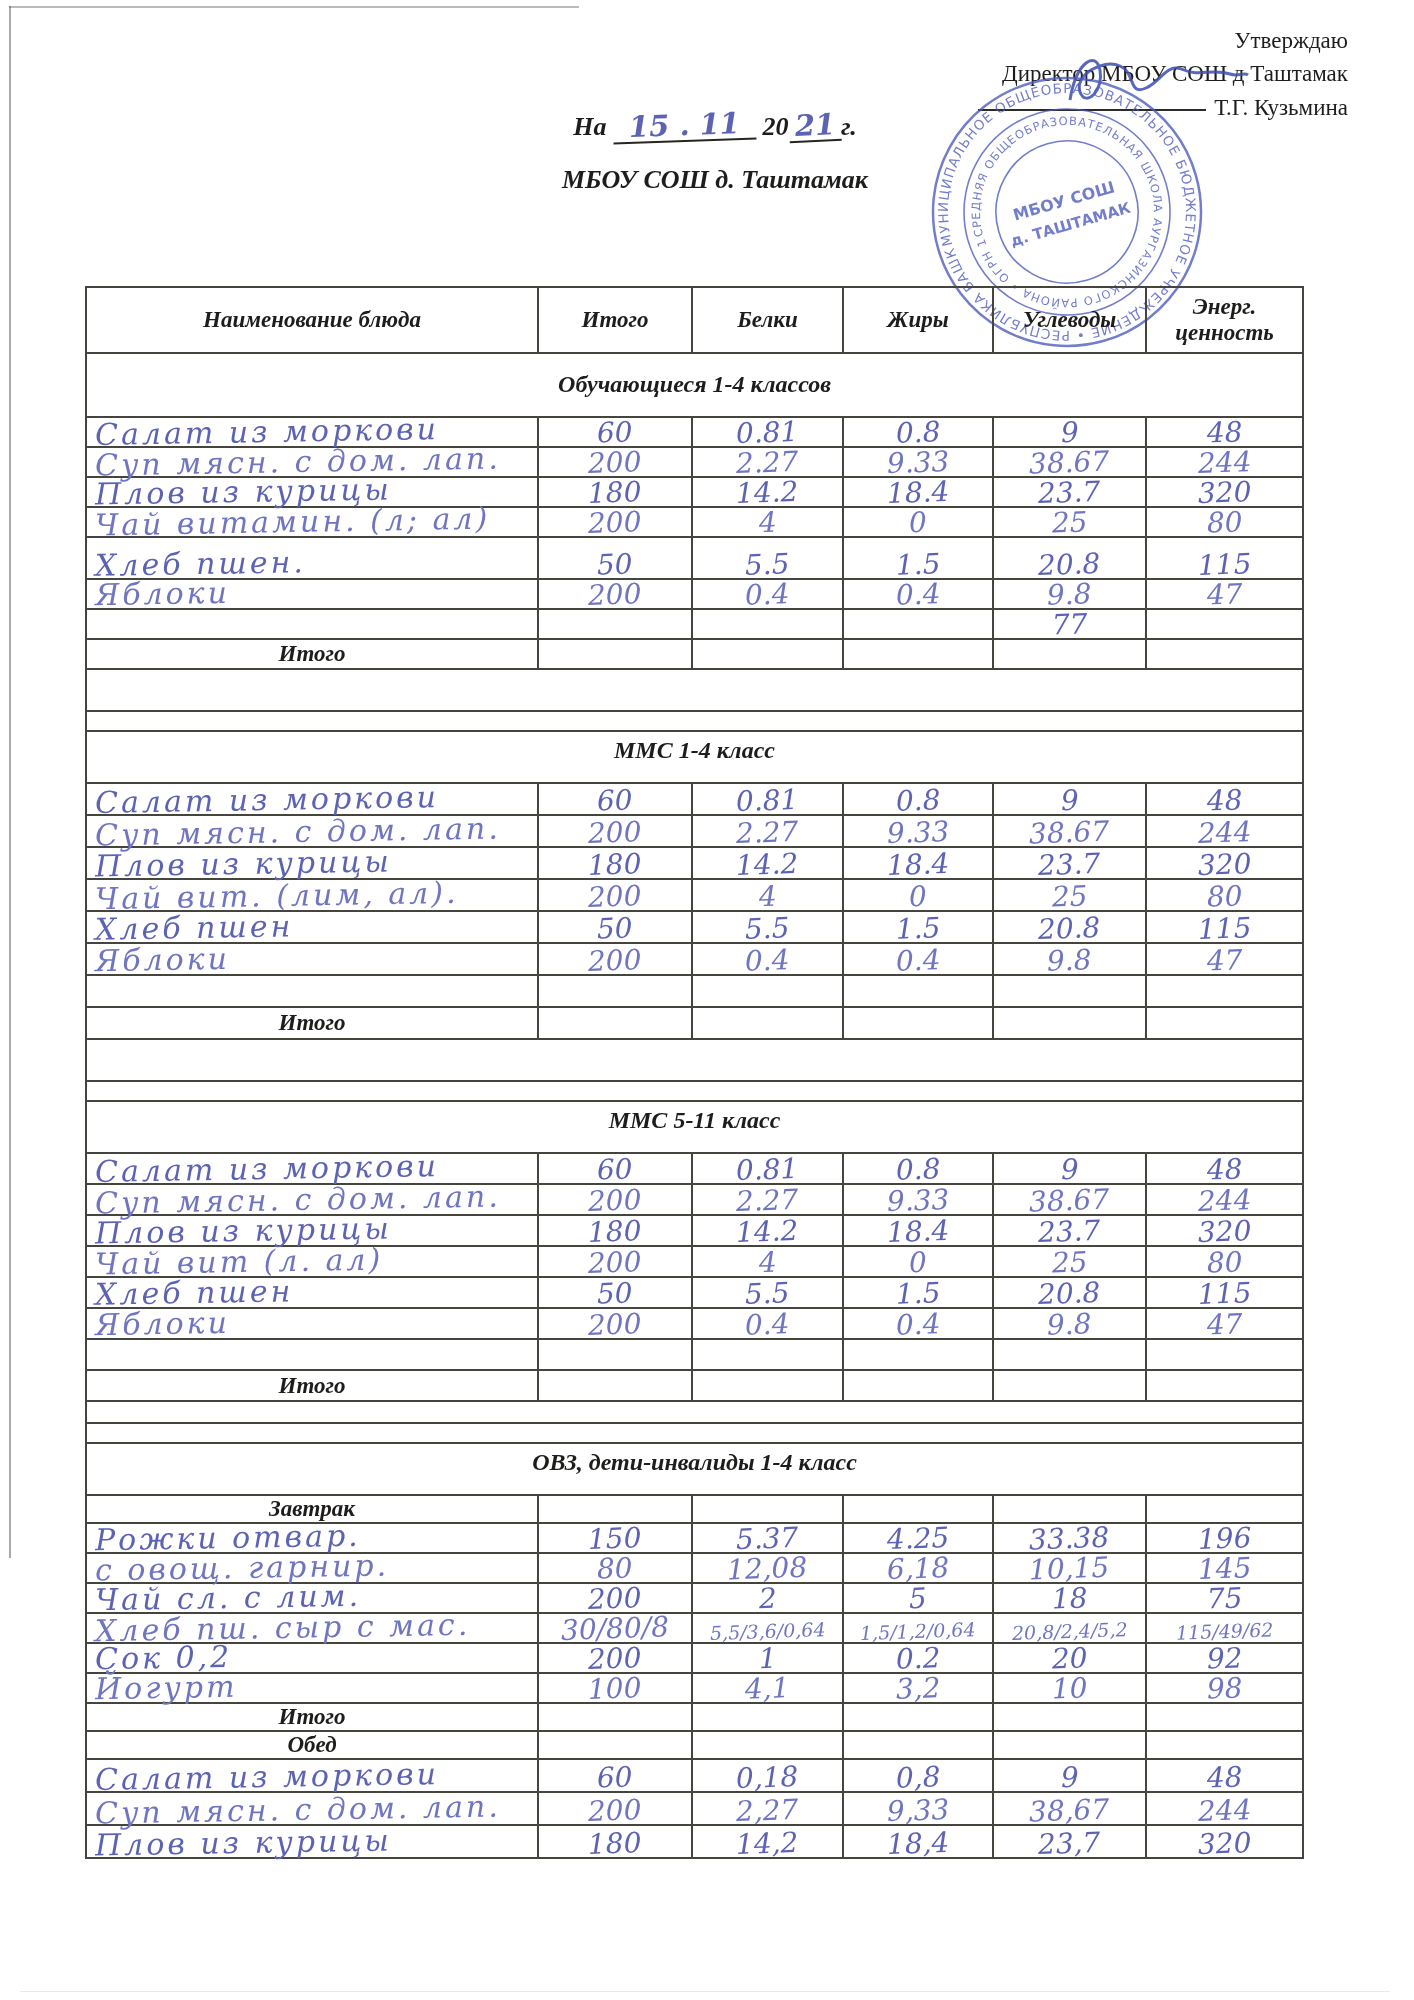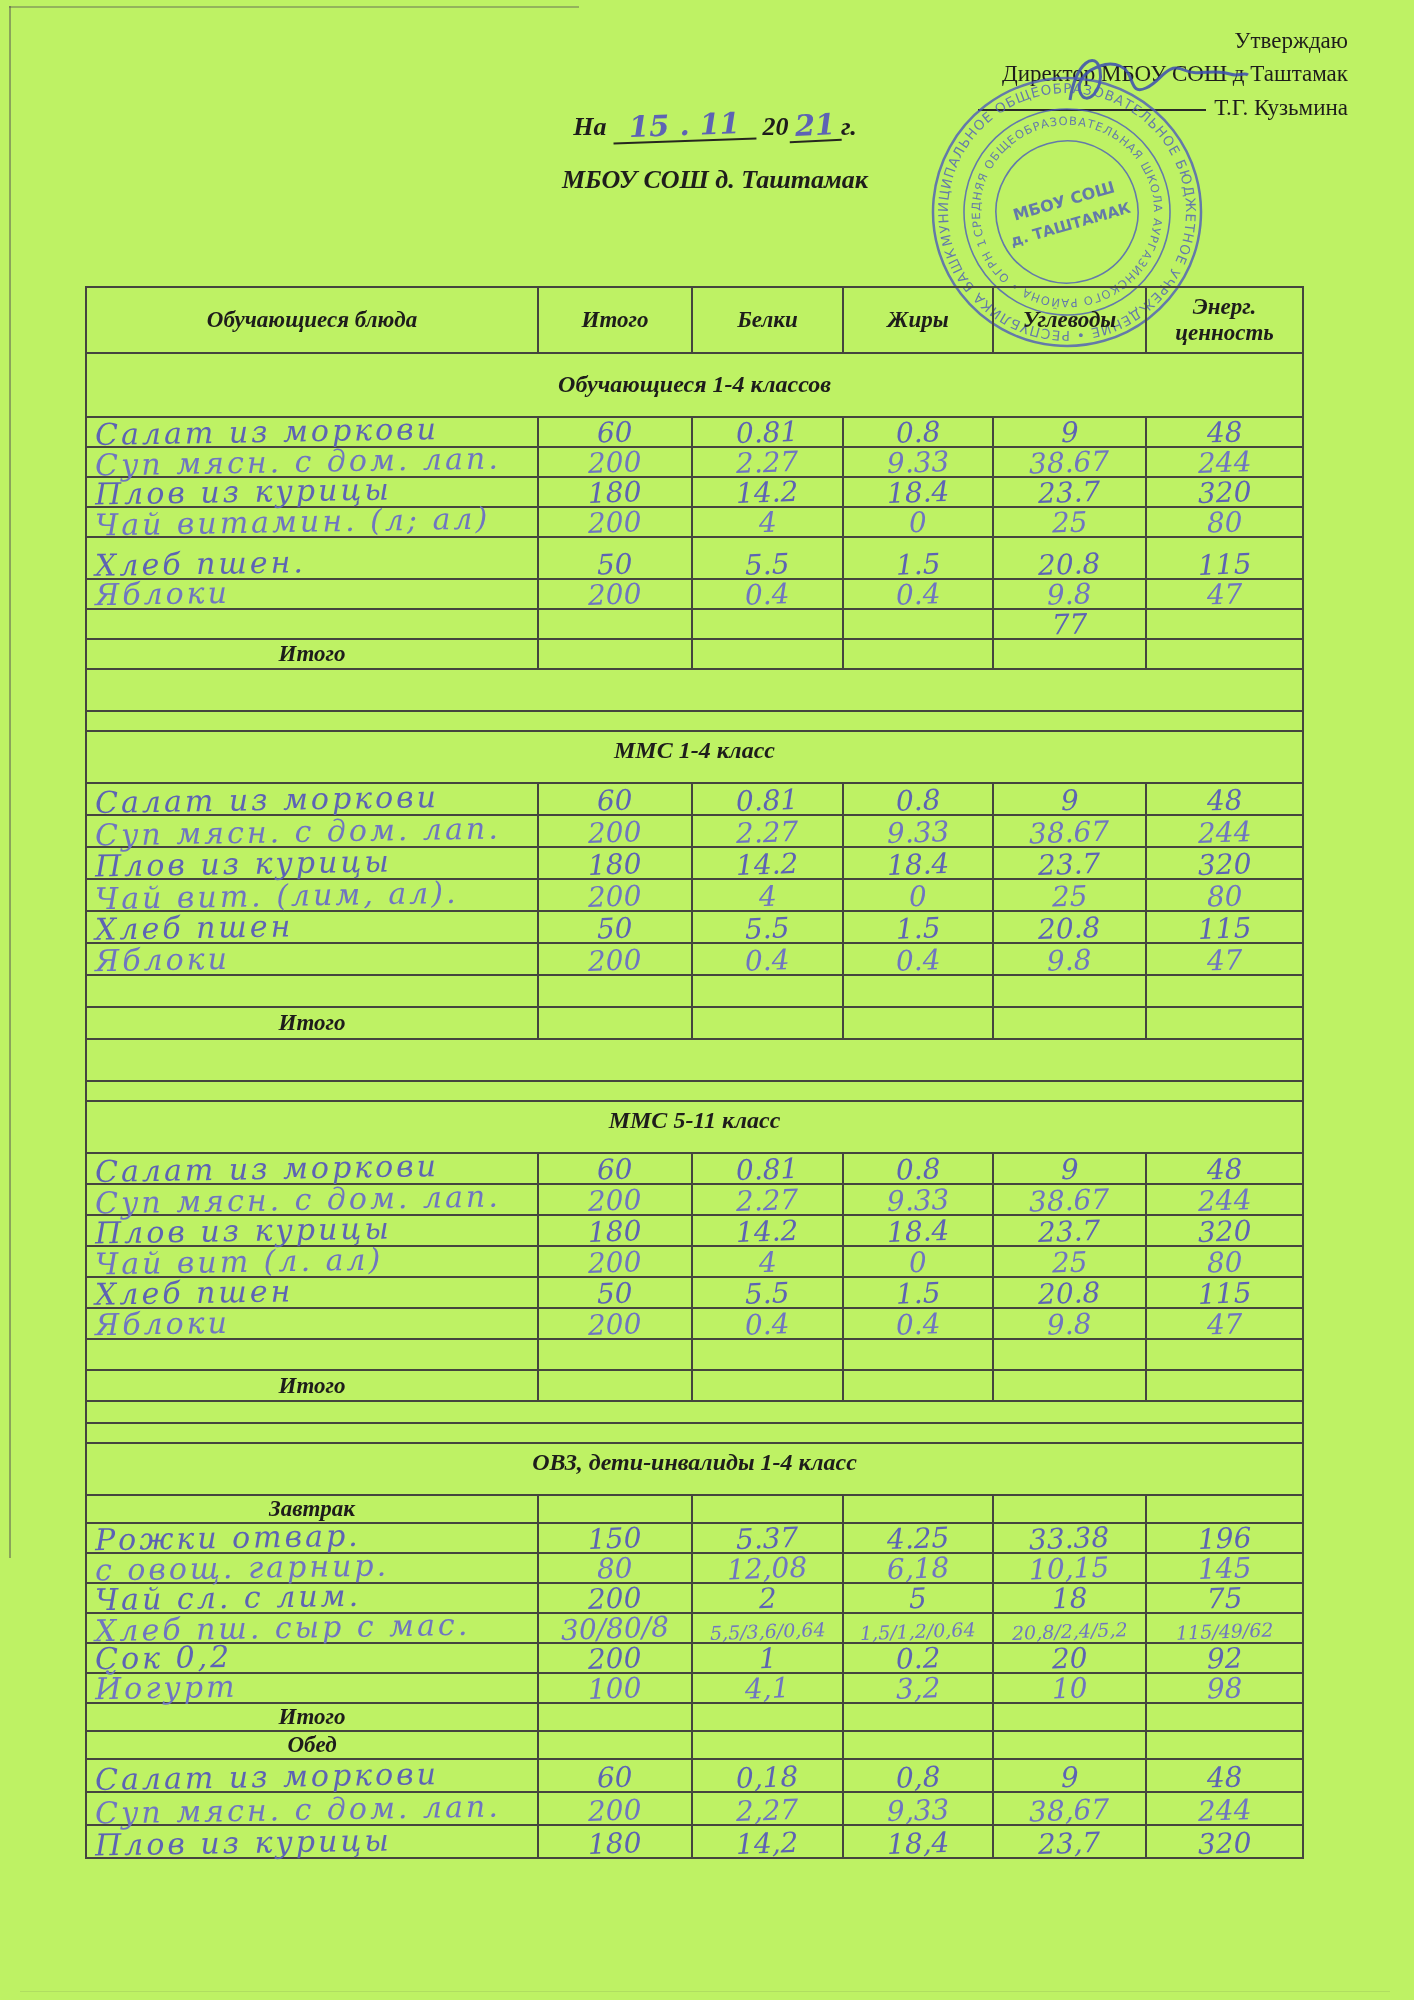--- a/index.html
+++ b/index.html
@@ -1,16 +1,16 @@
 <!DOCTYPE html>
 <html><head>
 <meta charset="utf-8">
 <style>
   html,body{margin:0;padding:0;background:#9a9a96;}
-  .page{position:relative;width:1414px;height:2000px;background:#bef264;overflow:hidden;
+  .page{position:relative;width:1414px;height:2000px;background:#ffffff;overflow:hidden;
         font-family:"Liberation Serif",serif;color:#1e1d1b;}
   
   .art{position:absolute;background:#55554f;}
   .art-left{left:9px;top:6px;width:2px;height:1552px;opacity:.5;}
   .art-top{left:9px;top:6px;width:570px;height:2px;opacity:.4;}
   .art-bottom{left:20px;top:1991px;width:1370px;height:1px;opacity:.12;}
 
   
   .top-right{position:absolute;top:24px;right:66px;text-align:right;font-size:23px;line-height:1.45;}
   .sig-underline{display:inline-block;width:228px;border-bottom:2px solid #2b2b28;margin-right:8px;
@@ -99,21 +99,21 @@
     <colgroup>
         <col style="width: 452px;">
         <col style="width: 154px;">
         <col style="width: 151px;">
         <col style="width: 150px;">
         <col style="width: 153px;">
         <col style="width: 157px;">
       </colgroup>
     <tbody>
         <tr style="height: 66px;">
-          <th>Обучающиеся блюда</th>
+          <th>Наименование блюда</th>
           <th>Итого</th>
           <th>Белки</th>
           <th>Жиры</th>
           <th>Углеводы</th>
           <th>Энерг. ценность</th>
         </tr>
         <tr style="height: 64px;">
           <td colspan="6" class="c-title"><span class="section-title">Обучающиеся 1-4 классов</span></td>
         </tr>
         <tr style="height: 30px;">

